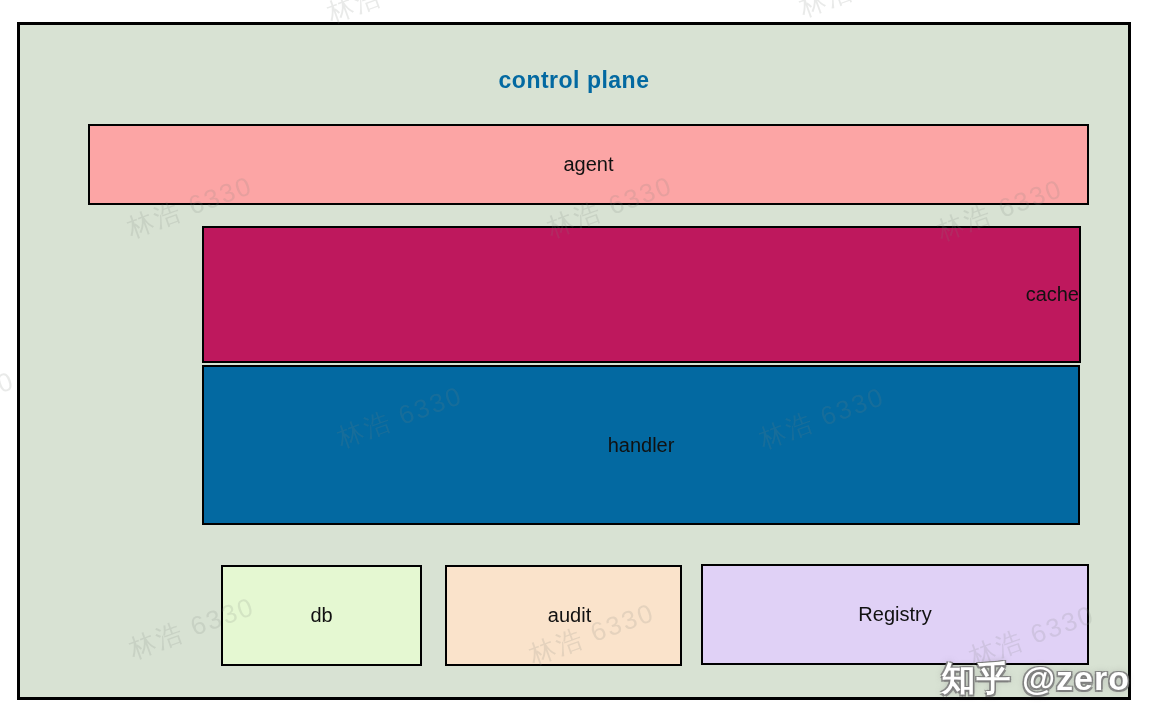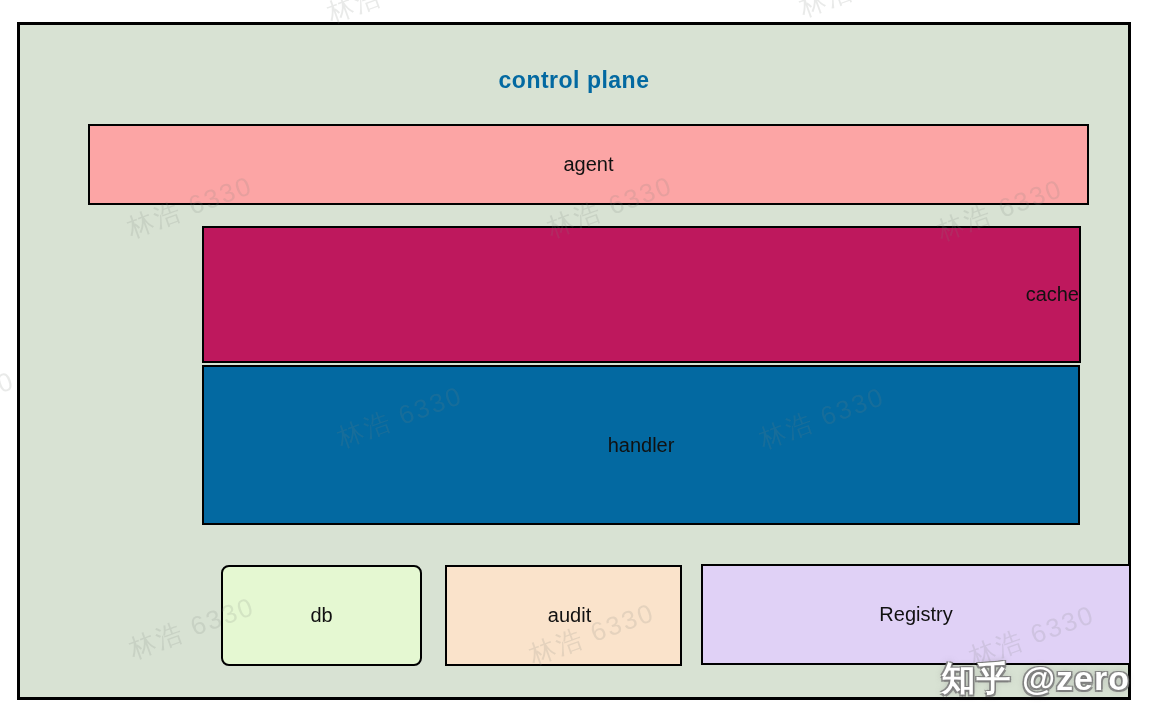--- a/index.html
+++ b/index.html
@@ -37,23 +37,23 @@
     display: flex;
     align-items: center;
     justify-content: center;
     font-size: 20px;
     color: #111111;
   }
   .node-agent    { left: 60px;  top: 99px;  width: 1001px; height: 81px;  background: #fca5a5; margin-left: 8px; }
   .node-monitor  { left: 61px;  top: 200px; width: 100px;  height: 441px; background: #cee1f8; }
   .node-cache    { left: 182px; top: 201px; width: 879px;  height: 137px; background: #be185d; justify-content: flex-end; }
   .node-handler  { left: 182px; top: 340px; width: 878px;  height: 160px; background: #0369a1; }
-  .node-db       { left: 201px; top: 540px; width: 201px;  height: 101px; background: #e5f8d2; border-radius: 8px; }
+  .node-db       { left: 201px; top: 540px; width: 201px;  height: 101px; background: #e5f8d2; }
   .node-audit    { left: 425px; top: 540px; width: 237px;  height: 101px; background: #fae3cb; padding-left: 12px; }
-  .node-registry { left: 681px; top: 539px; width: 430px;  height: 101px; background: #e0d1f6; }
+  .node-registry { left: 681px; top: 539px; width: 388px;  height: 101px; background: #e0d1f6; }
   .wm {
     position: absolute;
     font-size: 26px;
     color: rgba(125, 130, 125, 0.17);
     white-space: nowrap;
     transform: translate(-50%, -50%) rotate(-20deg);
     letter-spacing: 2px;
     pointer-events: none;
     z-index: 5;
   }

